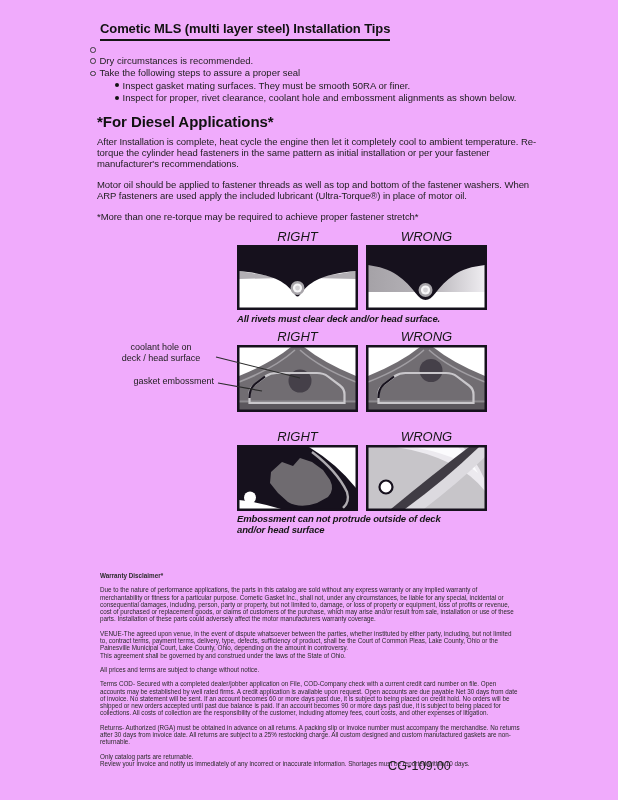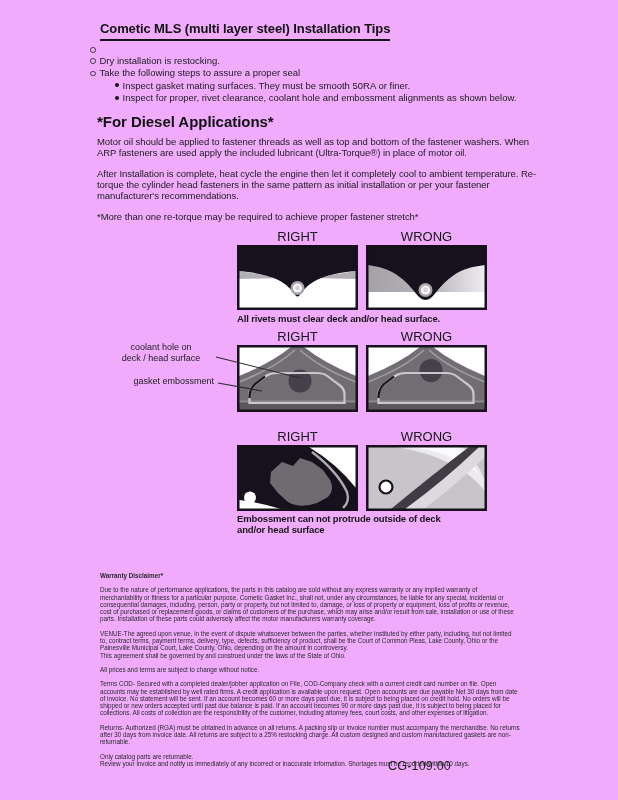--- a/index.html
+++ b/index.html
@@ -21,21 +21,21 @@
   }
   .marker-f {
     flex:0 0 auto; width:4px; height:4px; background:#121212; border-radius:50%;
     margin:2.6px 3.5px 0 0;
   }
   .diesel { position:absolute; left:97px; top:116px; width:450px; font-size:9.5px; line-height:11px; letter-spacing:-0.05px; }
   .diesel h2 { font-size:15px; font-weight:bold; margin:0 0 9px 0; color:#111; }
   .diesel p { margin:0 0 10px 0; }
   .diesel p.note { margin:2px 0 0 0; }
 
-  .fig { position:absolute; left:237px; width:264px; }
+  .fig { position:absolute; left:237px; width:264px;font-style:italic; }
   .fig1 { top:229px; } .fig2 { top:329px; } .fig3 { top:429px; }
   .fig-labels { display:flex; }
   .fig-labels span { width:121px; text-align:center; font-size:13px; color:#161616; }
   .fig-labels span + span { margin-left:8px; }
   .fig-panels { display:flex; gap:8px; margin-top:1px; }
   .fig-panels svg { display:block; }
   .fig-caption { font-size:9.5px; font-weight:bold; letter-spacing:-0.15px; margin-top:3px; color:#161616; }
   .fig3 .fig-caption { max-width:220px; line-height:10.5px; }
 
   .anno { position:absolute; font-size:9px; line-height:10.5px; text-align:right; color:#1c1c1c; }
@@ -56,40 +56,40 @@
 <div class="page">
 
   <div class="title">Cometic MLS (multi layer steel) Installation Tips</div>
 
   <div class="bullets">
     <div class="b-row">
       <span class="marker-o"></span>
     </div>
     <div class="b-row">
       <span class="marker-o"></span>
-      <span>Dry installation is restocking.</span>
+      <span>Dry circumstances is recommended.</span>
     </div>
     <div class="b-row">
       <span class="marker-o"></span>
       <span>Take the following steps to assure a proper seal</span>
     </div>
     <div class="b-row sub">
       <span class="marker-f"></span>
       <span>Inspect gasket mating surfaces.  They must be smooth 50RA or finer.</span>
     </div>
     <div class="b-row sub">
       <span class="marker-f"></span>
       <span>Inspect for proper, rivet clearance, coolant hole and embossment alignments as shown below.</span>
     </div>
   </div>
 
   <div class="diesel">
     <h2>*For Diesel Applications*</h2>
+    <p>After Installation is complete, heat cycle the engine then let it completely cool to ambient temperature. Re-torque the cylinder head fasteners in the same pattern as initial installation or per your fastener manufacturer's recommendations.</p>
     <p>Motor oil should be applied to fastener threads as well as top and bottom of the fastener washers. When ARP fasteners are used apply the included lubricant (Ultra-Torque®) in place of motor oil.</p>
-    <p>After Installation is complete, heat cycle the engine then let it completely cool to ambient temperature. Re-torque the cylinder head fasteners in the same pattern as initial installation or per your fastener manufacturer's recommendations.</p>
     <p class="note">*More than one re-torque may be required to achieve proper fastener stretch*</p>
   </div>
 
   <div class="fig fig1">
     <div class="fig-labels">
       <span>RIGHT</span>
       <span>WRONG</span>
     </div>
     <div class="fig-panels">
       <svg width="121" height="65" viewBox="0 0 121 65">

